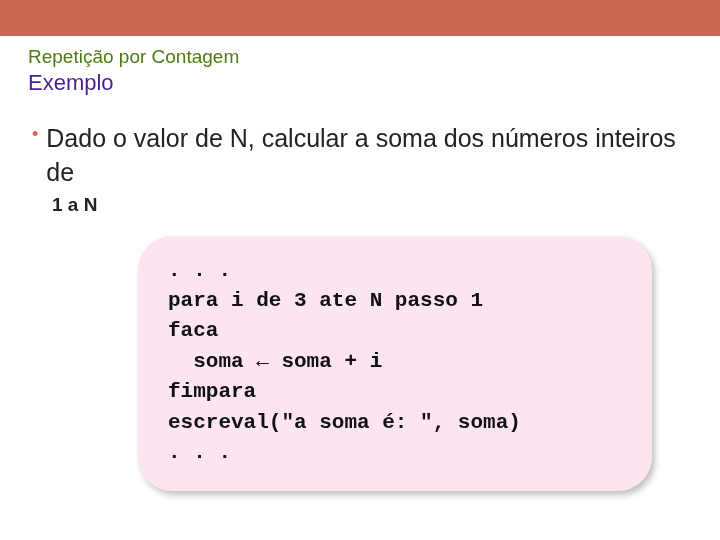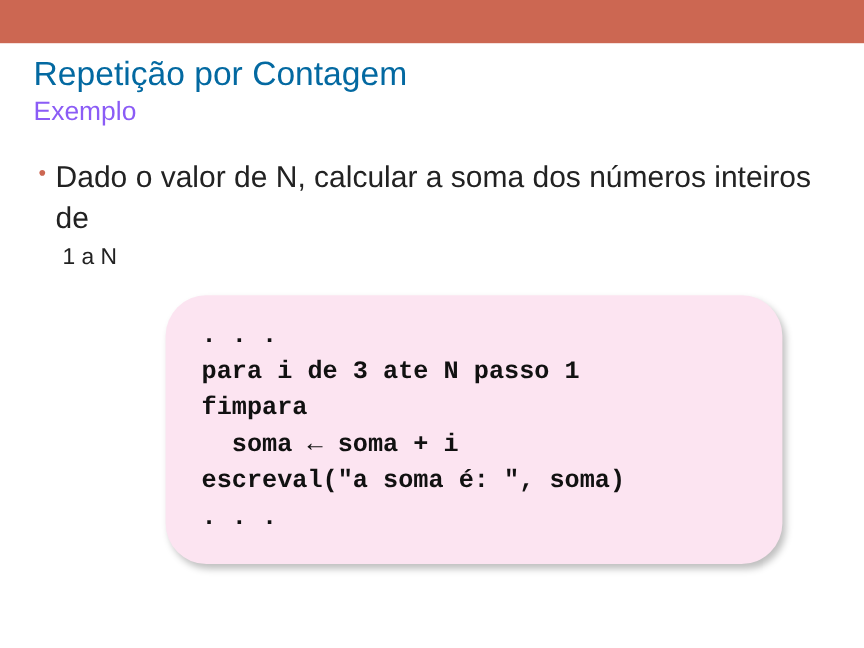--- a/index.html
+++ b/index.html
@@ -12,28 +12,28 @@
   }
   .top-bar {
     width: 100%;
     height: 36px;
     background: #cc6752;
   }
   .content {
     padding: 10px 28px 0 28px;
   }
   .title {
-    font-size: 28px;
-    color: #0369a1;
+    font-size: 19px;
+    color: #4d7c0f;
     font-weight: normal;
     margin-bottom: 2px;
   }
   .subtitle {
     font-size: 22px;
-    color: #8b5cf6;
+    color: #4c1d95;
     font-weight: normal;
     margin-bottom: 26px;
   }
   .bullet-row {
     display: flex;
     align-items: flex-start;
     gap: 8px;
     margin-bottom: 4px;
   }
   .bullet-dot {
@@ -45,20 +45,21 @@
   .bullet-text {
     font-size: 25px;
     color: #222;
     line-height: 1.35;
   }
   .bullet-cont {
     font-size: 19px;
     color: #222;
     margin-left: 24px;
     margin-bottom: 20px;
+    font-weight: bold;
   }
   .code-box {
     background: #fce4f1;
     border-radius: 34px;
     margin: 10px 40px 0 110px;
     padding: 20px 30px 22px 30px;
     box-shadow: 3px 4px 6px rgba(0,0,0,0.25);
   }
   .code-line {
     font-family: "Courier New", Courier, monospace;
@@ -80,18 +81,19 @@
 
   <div class="bullet-row">
     <span class="bullet-dot">•</span>
     <span class="bullet-text">Dado o valor de N, calcular a soma dos números inteiros de</span>
   </div>
   <div class="bullet-cont">1 a N</div>
 
   <div class="code-box">
     <div class="code-line">. . .</div>
     <div class="code-line">para i de 3 ate N passo 1</div>
+    <div class="code-line">faca</div>
+    <div class="code-line">  soma ← soma + i</div>
     <div class="code-line">fimpara</div>
-    <div class="code-line">  soma ← soma + i</div>
     <div class="code-line">escreval("a soma é: ", soma)</div>
     <div class="code-line">. . .</div>
   </div>
 </div>
 
 </body></html>

